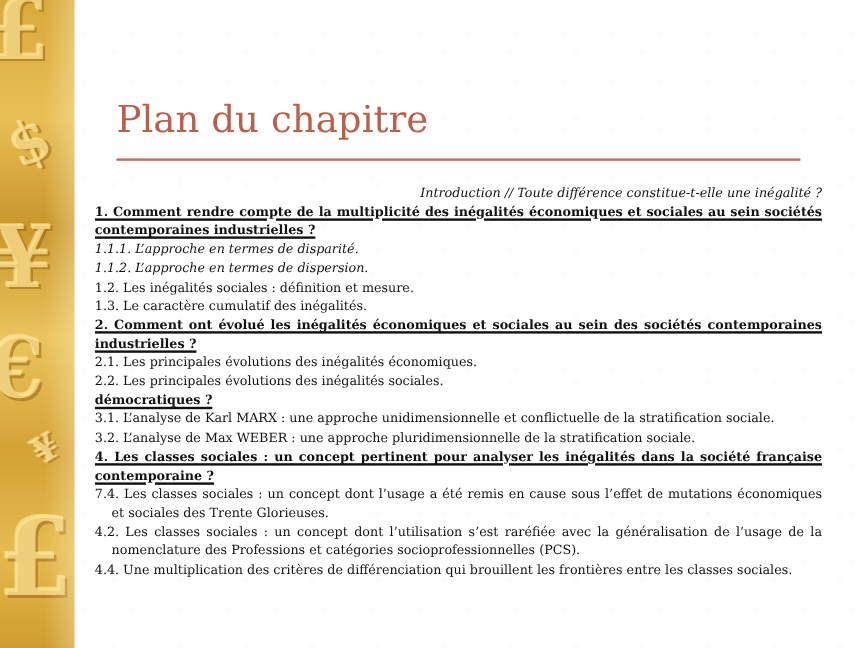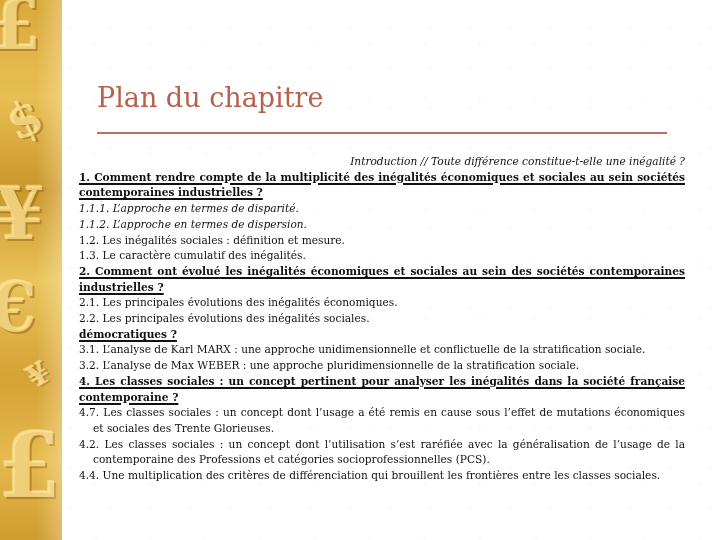--- a/index.html
+++ b/index.html
@@ -46,21 +46,21 @@
     .side-strip .shade {
       position: absolute;
       left: 0; top: 0; right: 0; bottom: 0;
       background: linear-gradient(90deg, rgba(255,255,255,0) 60%, rgba(255,240,200,0.35) 100%);
     }
     .title {
       position: absolute;
       left: 97px;
       top: 82px;
       font-family: "DejaVu Serif", "Liberation Serif", serif;
-      font-size: 27px;
+      font-size: 31px;
       color: #b9604d;
       letter-spacing: 0px;
       margin: 0;
       font-weight: normal;
     }
     .title-rule {
       position: absolute;
       left: 97px;
       top: 132px;
       width: 570px;
@@ -138,19 +138,19 @@
     <span class="line heading last">industrielles ?</span>
     <span class="line">2.1. Les principales évolutions des inégalités économiques.</span>
     <span class="line">2.2. Les principales évolutions des inégalités sociales.</span>
 
     <span class="line heading last">démocratiques ?</span>
     <span class="line">3.1. L’analyse de Karl MARX : une approche unidimensionnelle et conflictuelle de la stratification sociale.</span>
     <span class="line">3.2. L’analyse de Max WEBER : une approche pluridimensionnelle de la stratification sociale.</span>
 
     <span class="line heading">4. Les classes sociales : un concept pertinent pour analyser les inégalités dans la société française</span>
     <span class="line heading last">contemporaine ?</span>
-    <span class="line just">4.7. Les classes sociales : un concept dont l’usage a été remis en cause sous l’effet de mutations économiques</span>
+    <span class="line just">7.4. Les classes sociales : un concept dont l’usage a été remis en cause sous l’effet de mutations économiques</span>
     <span class="line indent-cont">et sociales des Trente Glorieuses.</span>
     <span class="line just">4.2. Les classes sociales : un concept dont l’utilisation s’est raréfiée avec la généralisation de l’usage de la</span>
-    <span class="line indent-cont">contemporaine des Professions et catégories socioprofessionnelles (PCS).</span>
+    <span class="line indent-cont">nomenclature des Professions et catégories socioprofessionnelles (PCS).</span>
     <span class="line">4.4. Une multiplication des critères de différenciation qui brouillent les frontières entre les classes sociales.</span>
   </div>
 </div>
 
 </body></html>

